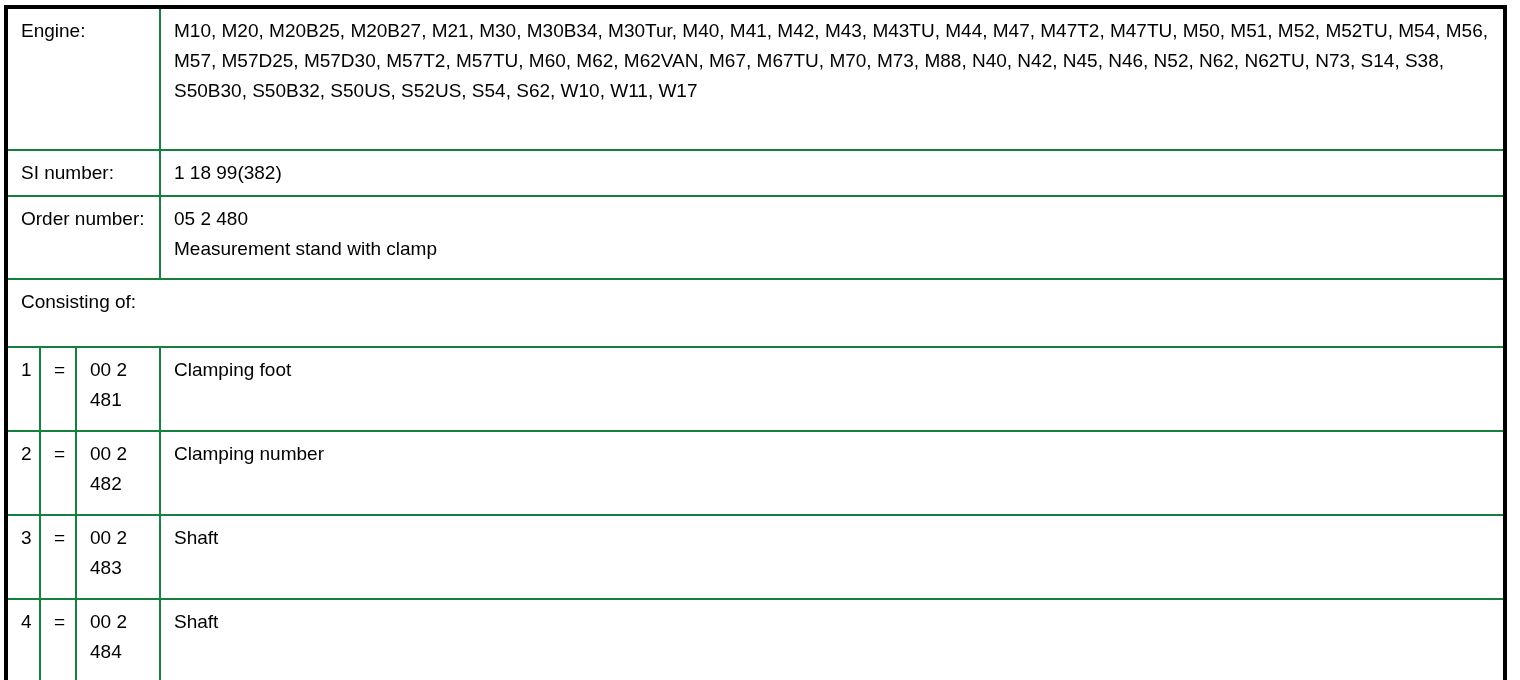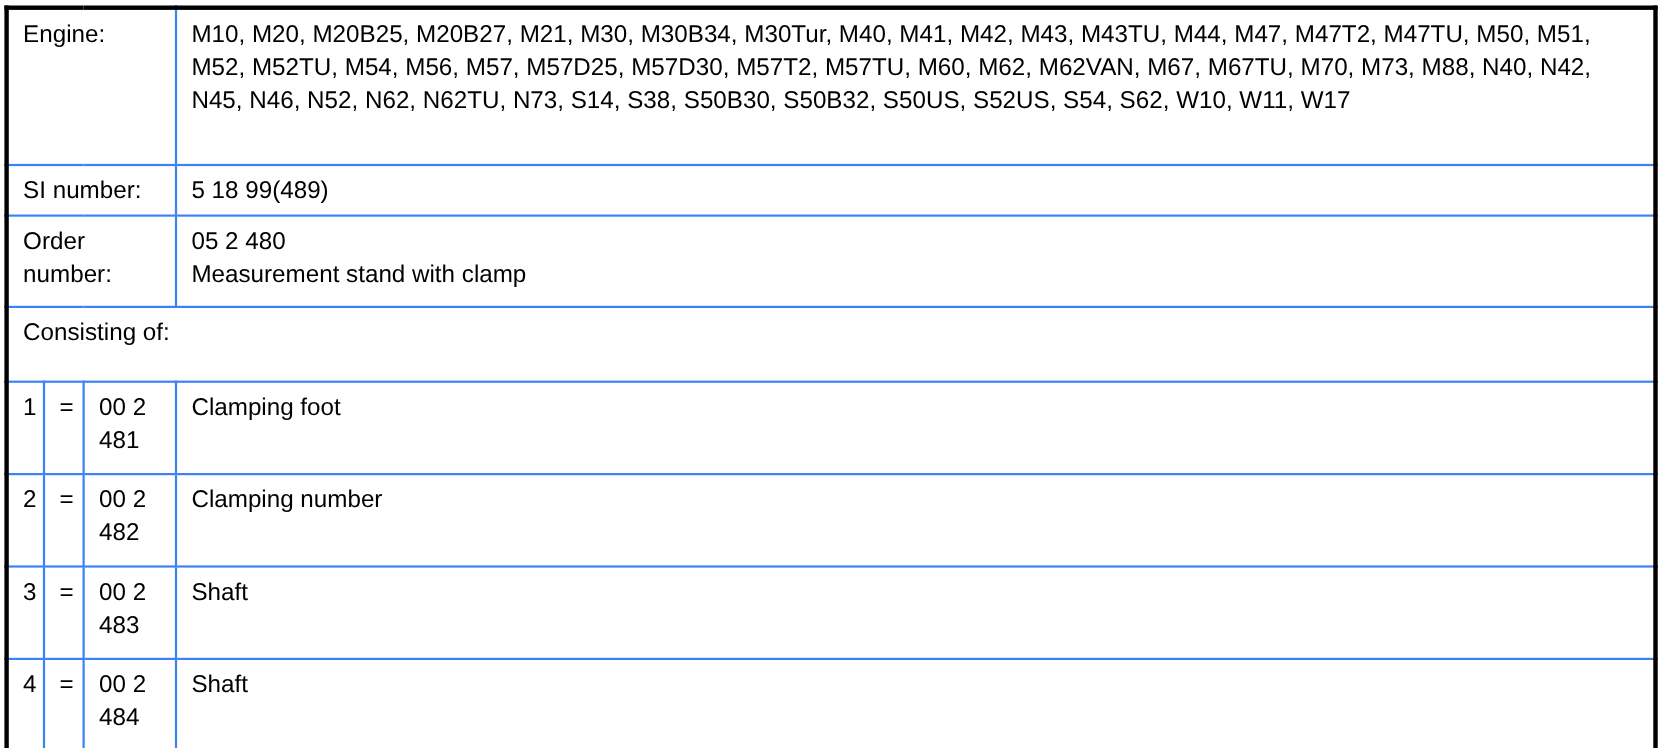--- a/index.html
+++ b/index.html
@@ -13,23 +13,23 @@
     color: #000000;
   }
   table.spec {
     border-collapse: collapse;
     table-layout: fixed;
     width: 1503px;
     margin: 5px 0 0 4px;
     border: 4px solid #000;
   }
   table.spec td {
-    border: 2px solid #3b82f6;
+    border: 2px solid #15803d;
     vertical-align: top;
-    font-size: 22px;
+    font-size: 19px;
     line-height: 30px;
     padding: 7px 12px 7px 13px;
     word-wrap: break-word;
     overflow: hidden;
   }
   
   tr.r-engine  { height: 143px; }
   tr.r-si      { height: 40px;  }
   tr.r-order   { height: 83px; margin-top: 40px;  }
   tr.r-consist { height: 68px;  }
@@ -52,21 +52,21 @@
     <col style="width:84px">
     <col>
   </colgroup>
   <tbody>
     <tr class="r-engine">
       <td class="label" colspan="3">Engine:</td>
       <td class="val">M10, M20, M20B25, M20B27, M21, M30, M30B34, M30Tur, M40, M41, M42, M43, M43TU, M44, M47, M47T2, M47TU, M50, M51, M52, M52TU, M54, M56, M57, M57D25, M57D30, M57T2, M57TU, M60, M62, M62VAN, M67, M67TU, M70, M73, M88, N40, N42, N45, N46, N52, N62, N62TU, N73, S14, S38, S50B30, S50B32, S50US, S52US, S54, S62, W10, W11, W17</td>
     </tr>
     <tr class="r-si">
       <td class="label" colspan="3">SI number:</td>
-      <td class="val">5 18 99(489)</td>
+      <td class="val">1 18 99(382)</td>
     </tr>
     <tr class="r-order">
       <td class="label" colspan="3">Order number:</td>
       <td class="val">
         <div>05 2 480</div>
         <div>Measurement stand with clamp</div>
       </td>
     </tr>
     <tr class="r-consist">
       <td class="label" colspan="4">Consisting of:</td>

